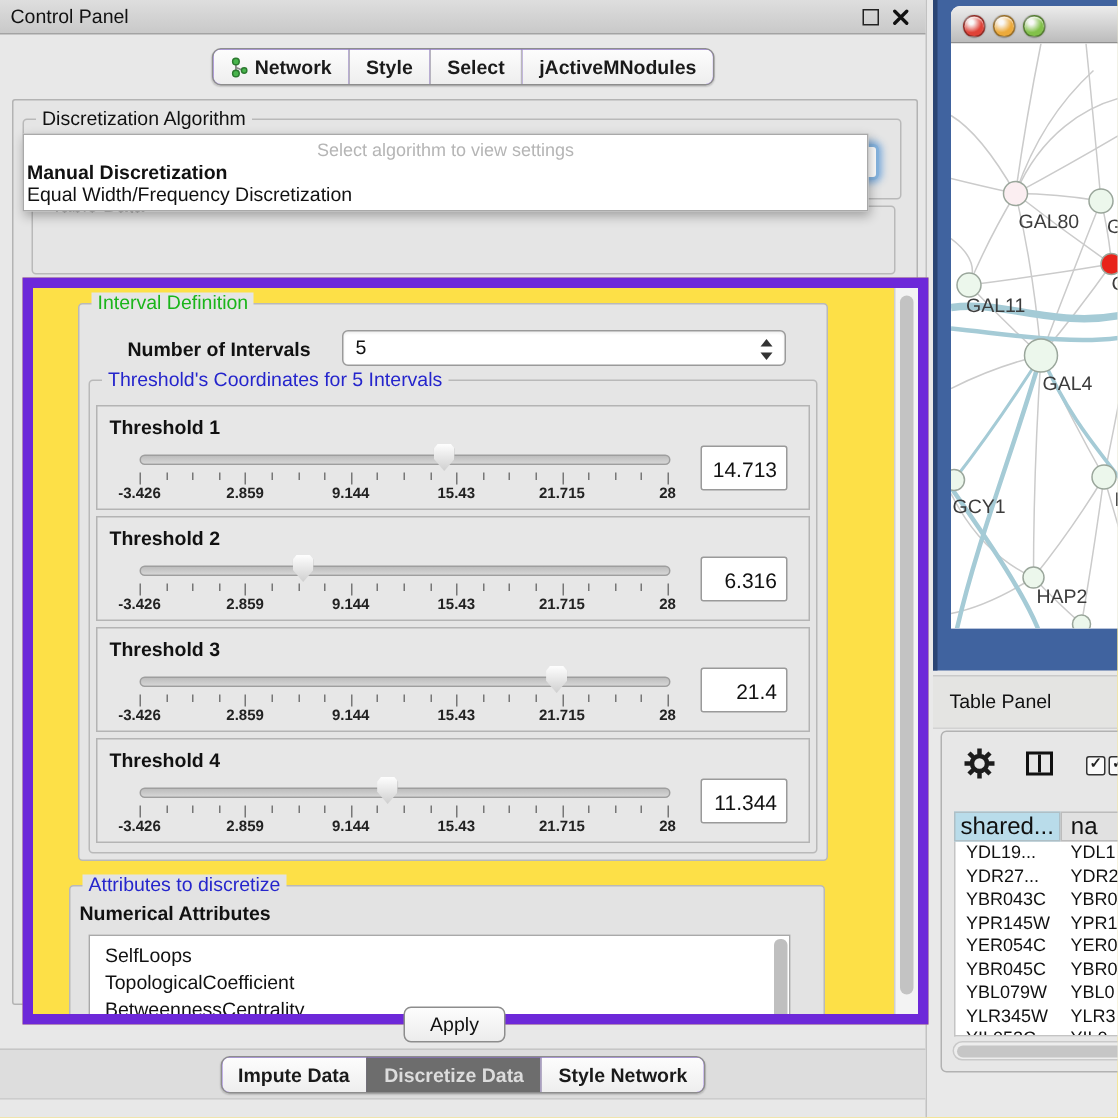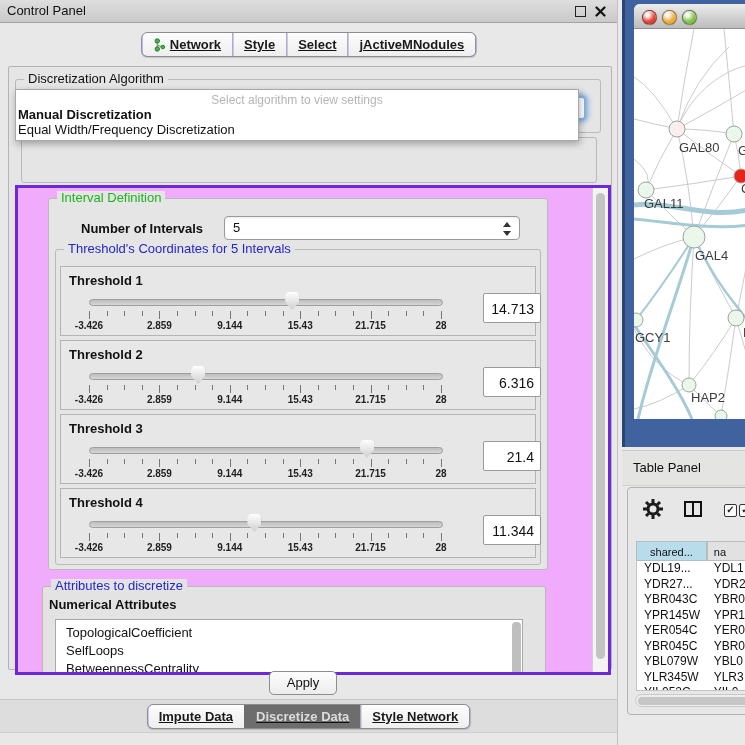--- a/index.html
+++ b/index.html
@@ -5,21 +5,21 @@
   html,body{margin:0;padding:0;}
   body{width:745px;height:745px;position:relative;overflow:hidden;background:#e9e9e9;
        font-family:"Liberation Sans",sans-serif;color:#111;}
   
   .control-panel{position:absolute;left:0;top:0;width:617px;height:745px;background:#e8e8e8;border-right:1px solid #c2c2c2;}
   .cp-titlebar{position:absolute;left:0;top:0;width:100%;height:22px;background:linear-gradient(#dedede,#c9c9c9);border-bottom:1px solid #a3a3a3;}
   .cp-title{position:absolute;left:7px;top:3px;font-size:13px;}
   .float-btn{position:absolute;right:31px;top:6px;width:9px;height:9px;border:1.5px solid #222;background:transparent;}
   .close-btn{position:absolute;right:11px;top:6px;width:11px;height:11px;}
   
-  .tabbar{position:absolute;left:50%;transform:translateX(-50%);display:flex;border:1px solid #8d8d8d;border-radius:6px;overflow:hidden;background:#8b5cf6;box-shadow:0 1px 1px rgba(0,0,0,.15);text-decoration:underline;}
+  .tabbar{position:absolute;left:50%;transform:translateX(-50%);display:flex;border:1px solid #8d8d8d;border-radius:6px;overflow:hidden;background:#8b5cf6;box-shadow:0 1px 1px rgba(0,0,0,.15);}
   .tabbar.top{top:32px;}
   .tabbar.bottom{top:704px;}
   .tab{padding:4px 11px;font-size:13px;font-weight:600;background:linear-gradient(#fdfdfd,#eee);color:#1a1a1a;border-left:1px solid #b9b9b9;white-space:nowrap;display:flex;align-items:center;gap:5px;cursor:default;}
   .tab:first-child{border-left:none;}
   .tab.selected{background:#6d6d6d;color:#dcdcdc;border-left-color:#6d6d6d;}
   .band{position:absolute;left:0;top:699px;width:617px;height:32px;background:#dddddd;border-top:1px solid #c6c6c6;border-bottom:1px solid #cccccc;}
   
   .content{position:absolute;left:8px;top:66px;width:602px;height:602px;border:1px solid #b3b3b3;border-radius:2px;background:#e5e5e5;}
   .group{position:absolute;border:1px solid #b9b9b9;border-radius:3px;}
   .group>.gtitle{position:absolute;top:-8px;left:8px;background:#e5e5e5;padding:0 4px;font-size:13px;line-height:14px;}
@@ -32,35 +32,35 @@
   .spin i.up{top:1px;border-bottom:5px solid #333;}
   .spin i.dn{bottom:1px;border-top:5px solid #333;}
   .combo.focused{border:2px solid #86b4df;box-shadow:0 0 5px 2px rgba(110,165,220,.85);}
   
   .popup{position:absolute;left:6px;top:22px;width:562px;height:50px;background:#fff;border:1px solid #a9a9a9;box-shadow:1px 3px 7px rgba(0,0,0,.3);z-index:30;}
   .popup .hint{position:absolute;top:3px;left:0;width:100%;text-align:center;color:#b5b5b5;font-size:12px;}
   .popup .item{position:absolute;left:2px;font-size:13px;white-space:nowrap;}
   .popup .item.b{top:17px;font-weight:700;}
   .popup .item.n{top:32px;}
   
-  .scrollarea{position:absolute;left:6px;top:118px;width:590px;height:484px;border:3px solid #6d28d9;background:#f0abfc;overflow:hidden;}
+  .scrollarea{position:absolute;left:6px;top:118px;width:590px;height:484px;border:7px solid #6d28d9;background:#fde047;overflow:hidden;}
   .vscroll{position:absolute;right:0;top:0;width:15px;height:100%;background:#f3f3f3;border-left:1px solid #cfcfcf;}
   .vscroll .thumb{position:absolute;left:2.5px;top:5px;width:9px;height:466px;background:#c3c3c3;border-radius:5px;}
   
   .thr-box{position:absolute;left:4px;width:474px;height:68px;border:1px solid #b4b4b4;background:#e7e7e7;}
   .thr-label{position:absolute;left:8px;top:6px;font-size:13px;font-weight:700;}
   .track{position:absolute;left:28px;top:32px;width:352px;height:5px;background:linear-gradient(#bdbdbd,#d6d6d6);border:1px solid #9e9e9e;border-radius:4px;}
   .thumbp{position:absolute;top:25px;width:14px;height:18px;background:linear-gradient(#fefefe,#cfcfcf);
           clip-path:polygon(18% 0,82% 0,100% 18%,100% 55%,50% 100%,0 55%,0 18%);
           filter:drop-shadow(0 0 1px #8a8a8a);z-index:3;}
   .tick{position:absolute;top:44px;width:1px;background:#777;}
   .tick.major{height:8px;}
   .tick.minor{height:5px;}
   .ticklab{position:absolute;top:53px;transform:translateX(-50%);font-size:10px;font-weight:700;color:#222;white-space:nowrap;}
-  .valbox{position:absolute;left:402px;top:26px;width:58px;height:30px;background:#fff;border:1px solid #9a9a9a;border-radius:2px;font-size:14px;line-height:30px;text-align:right;padding-right:6px;box-sizing:border-box;margin-left:20px;}
+  .valbox{position:absolute;left:402px;top:26px;width:58px;height:30px;background:#fff;border:1px solid #9a9a9a;border-radius:2px;font-size:14px;line-height:30px;text-align:right;padding-right:6px;box-sizing:border-box;}
   
   .attr-list{position:absolute;left:12px;top:32px;width:468px;height:66px;background:#fff;border:1px solid #a9a9a9;font-size:13px;padding:4px 0 0 10px;box-sizing:border-box;line-height:18px;}
   .attr-scroll{position:absolute;right:1px;top:2px;width:9px;height:56px;background:#bfbfbf;border-radius:4px;}
   .apply-btn{position:absolute;left:269px;top:671px;width:66px;height:22px;background:linear-gradient(#fdfdfd,#ececec);border:1px solid #8d8d8d;border-radius:5px;font-size:13px;text-align:center;line-height:21px;}
   .bold-label{font-size:13px;font-weight:700;position:absolute;}
   
   .net-frame{position:absolute;left:622px;top:0;width:123px;height:447px;background:#40639f;border-left:3px solid #2a4575;box-sizing:border-box;}
   .net-window{position:absolute;left:9px;top:4px;width:114px;height:415px;border-top-left-radius:6px;overflow:hidden;background:#fff;}
   .net-titlebar{position:absolute;left:0;top:0;width:100%;height:25px;background:linear-gradient(#ececec,#bcbcbc);border-bottom:1px solid #8f8f8f;box-sizing:border-box;}
   .light{position:absolute;top:6px;width:13px;height:13px;border-radius:50%;box-shadow:inset 0 1px 1px rgba(255,255,255,.7),0 0 1px rgba(0,0,0,.5);}
@@ -68,21 +68,21 @@
   
   .tp-titlebar{position:absolute;left:622px;top:450px;width:123px;height:34px;background:#e4e4e2;border-top:1px solid #c9c9c9;border-bottom:1px solid #d2d2d2;}
   .tp-title{position:absolute;left:11px;top:9px;font-size:13px;}
   .table-panel{position:absolute;left:627px;top:487px;width:140px;height:228px;background:#e7e7e7;border:1px solid #b2b2b2;border-radius:4px;box-sizing:border-box;}
   .tp-toolbar{position:absolute;left:0;top:0;width:100%;height:46px;}
   .split-icon{position:absolute;left:56px;top:13px;width:18px;height:16px;border:2px solid #111;box-sizing:border-box;}
   .split-icon::after{content:"";position:absolute;left:6px;top:0;width:2px;height:12px;background:#111;}
   .cb{position:absolute;top:16px;width:11px;height:11px;border:1.5px solid #333;border-radius:2px;font-size:10px;line-height:10px;text-align:center;font-weight:700;color:#222;background:#fafafa;}
   .tbl{position:absolute;left:8px;top:53px;width:130px;}
   .tbl .hrow{display:flex;height:20px;}
-  .hcell{font-size:11px;text-align:center;line-height:20px;border:1px solid #aebfc6;box-sizing:border-box;overflow:hidden;white-space:nowrap;}
+  .hcell{font-size:16px;text-align:center;line-height:20px;border:1px solid #aebfc6;box-sizing:border-box;overflow:hidden;white-space:nowrap;}
   .hcell.c1{width:72px;background:#b9dcea;}
   .hcell.c2{width:60px;background:#e1e1e1;border-color:#bcbcbc;text-align:left;padding-left:6px;}
   .rows{background:#fff;border:1px solid #c4c4c4;border-top:none;height:130px;overflow:hidden;box-sizing:border-box;}
   .trow{display:flex;height:15.5px;}
   .tcell{font-size:12px;line-height:15.5px;white-space:nowrap;overflow:hidden;}
   .tcell.c1{width:66px;padding-left:7px;}
   .tcell.c2{width:55px;padding-left:8px;}
   .hscroll{position:absolute;left:7px;top:206px;width:126px;height:13px;background:#ededed;border:1px solid #c9c9c9;border-radius:7px;box-sizing:border-box;}
   .hscroll .thumb{position:absolute;left:2px;top:1.5px;width:118px;height:8px;background:#c6c6c6;border-radius:4px;}
   svg text{font-family:"Liberation Sans",sans-serif;}
@@ -297,22 +297,22 @@
               </div>
             <div class="valbox">11.344</div>
           </div>
         </div>
       </div>
 
       <div class="group" style="left:24px;top:398px;width:502px;height:104px;background:#e3e3e3;">
         <span class="gtitle blue" style="background:#e3e3e3;">Attributes to discretize</span>
         <span class="bold-label" style="left:6px;top:10px;">Numerical Attributes</span>
         <div class="attr-list">
+          <div>SelfLoops</div>
           <div>TopologicalCoefficient</div>
-          <div>SelfLoops</div>
           <div>BetweennessCentrality</div>
           <div class="attr-scroll"></div>
         </div>
       </div>
 
       <div class="vscroll">
           <div class="thumb"></div>
         </div>
     </div>
   </div>

